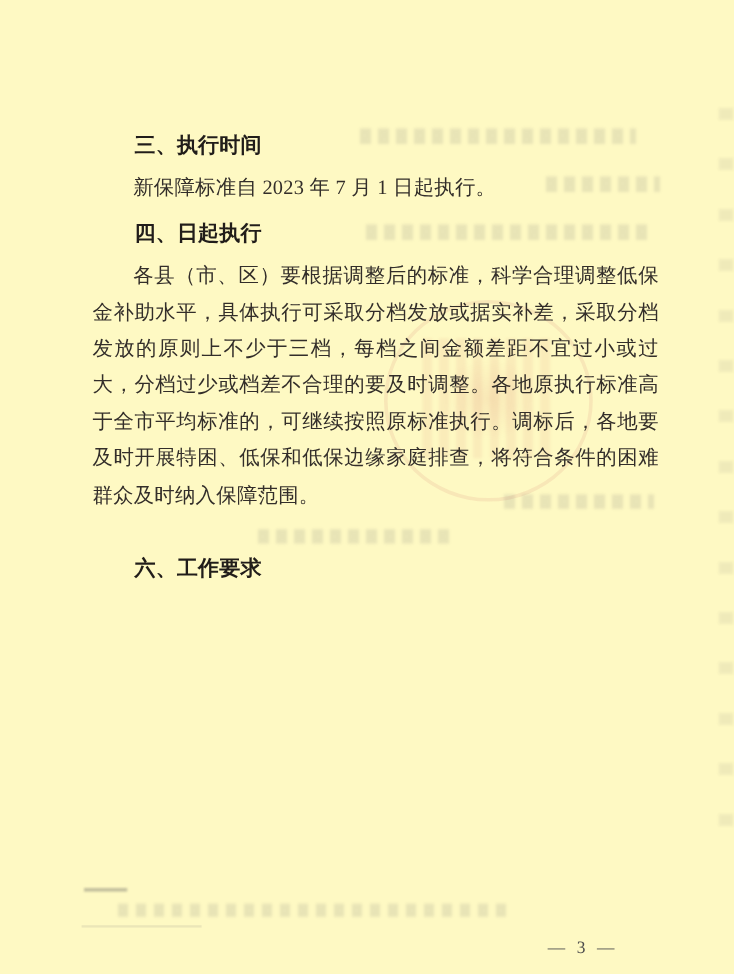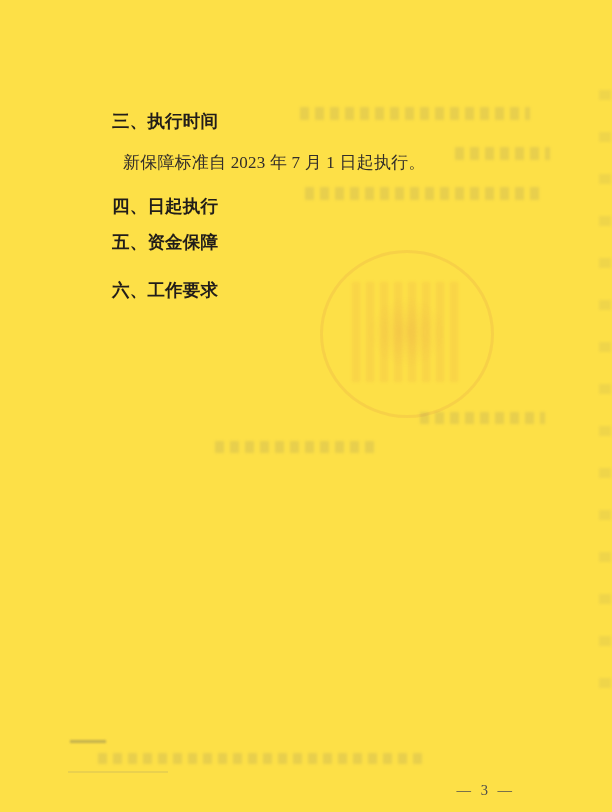--- a/index.html
+++ b/index.html
@@ -1,19 +1,19 @@
 <!DOCTYPE html>
 <html><head>
 <meta charset="utf-8">
 <style>
   html, body { margin: 0; padding: 0; background: #e8e8e8; }
   .page {
     position: relative;
     width: 612px; height: 812px;
-    background: #fde047;
+    background: #fef9c3;
     overflow: hidden;
     font-family: "Liberation Serif", "DejaVu Serif", serif;
   }
   .content {
     position: absolute;
     left: 77px; right: 63px; top: 100px;
     color: #332e2a;
     font-size: 17px;
     line-height: 30.4px;
     text-align: justify;
@@ -21,23 +21,23 @@
   }
   .content h3 {
     margin: 6px 0;
     font-size: 17.5px;
     font-weight: 700;
     color: #211d1a;
     text-indent: 2em;
     line-height: 30.4px;
     text-align: left;
   }
-  .content h3.gap-large { margin-top: 17px; }
+  .content h3.gap-large { margin-top: 30px; }
   .content p {
-    margin: 12px;
+    margin: 0;
     text-indent: 2em;
   }
   .page-number {
     position: absolute;
     right: 97px; bottom: 13px;
     font-size: 14.5px;
     letter-spacing: 3px;
     color: #4c4c4c;
   }
   
@@ -112,22 +112,22 @@
   <div class="bleed-dash"></div>
   <div class="fold-line"></div>
   <div class="edge-bleed"></div>
 
   <div class="content">
 
     <h3>三、执行时间</h3>
     <p>新保障标准自 2023 年 7 月 1 日起执行。</p>
 
     <h3>四、日起执行</h3>
+    <p>各县（市、区）要根据调整后的标准，科学合理调整低保金补助水平，具体执行可采取分档发放或据实补差，采取分档发放的原则上不少于三档，每档之间金额差距不宜过小或过大，分档过少或档差不合理的要及时调整。各地原执行标准高于全市平均标准的，可继续按照原标准执行。调标后，各地要及时开展特困、低保和低保边缘家庭排查，将符合条件的困难群众及时纳入保障范围。</p>
 
-    <h3>五、资金保障</h3>
 
     <h3 class="gap-large">六、工作要求</h3>
 
   </div>
 
   <div class="page-number">— 3 —</div>
 
 </div>
 
 </body></html>

